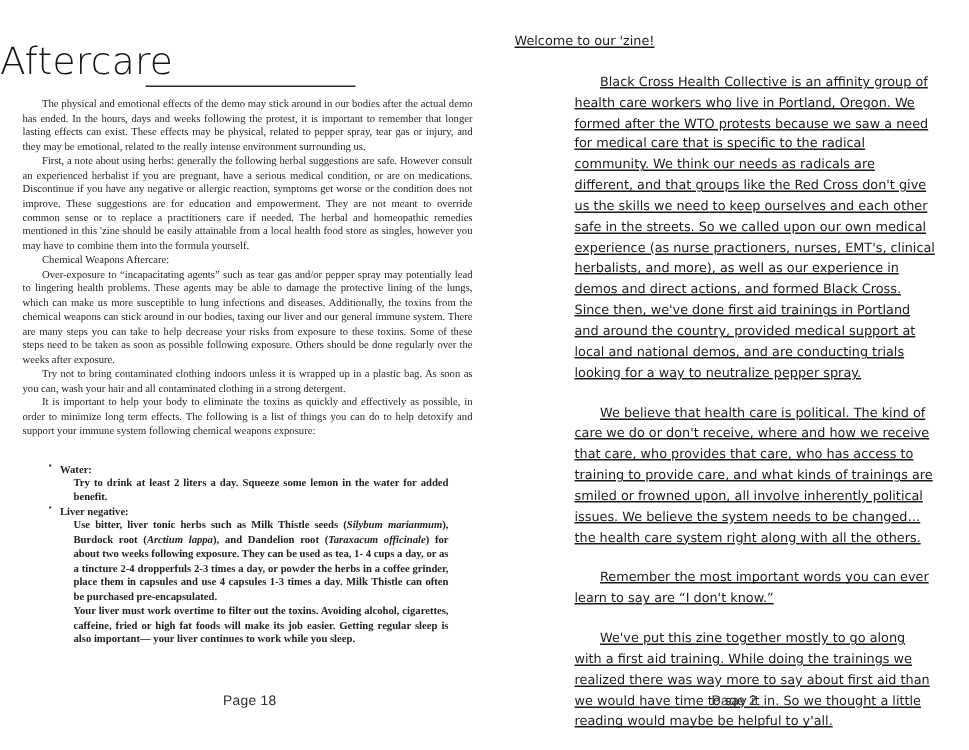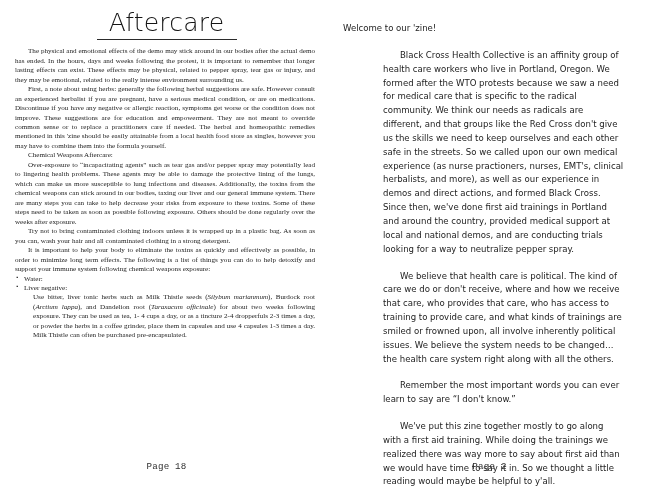--- a/index.html
+++ b/index.html
@@ -26,22 +26,22 @@
   
   .page-left {
     position: relative;
     width: 333px;
     height: 500px;
     box-sizing: border-box;
     padding: 0;
   }
 
   .page-title-wrap {
-    text-align: center;
-    padding-top: 10px;
+    text-align: left;
+    padding-top: 28px;
   }
   .page-title {
     font-family: "DejaVu Sans", sans-serif;
     font-weight: 300;
     font-size: 25px;
     letter-spacing: 0.2px;
     color: #151515;
     line-height: 1.05;
     display: inline-block;
   }
@@ -64,22 +64,23 @@
     margin: 0;
     text-indent: 13px;
   }
   .sub-head {
     text-indent: 0;
     margin-top: 6px;
   }
 
   .bullet-list {
     list-style: none;
-    margin: 0;
+    margin: 16px;
     padding: 0;
+    font-weight: bold;
   }
   .bullet-list > li {
     position: relative;
     padding-left: 9px;
     text-indent: 0;
     text-align: justify;
   }
   .bullet-list > li::before {
     content: "\25AA";
     position: absolute;
@@ -93,21 +94,21 @@
     text-indent: 0;
     text-align: justify;
   }
 
   .page-num {
     position: absolute;
     left: 0;
     right: 0;
     bottom: 28px;
     text-align: center;
-    font-family: Liberation Mono, monospace;
+    font-family: Liberation Sans, sans-serif;
     font-size: 9.2px;
     color: #2f2f2f;
     letter-spacing: 0.2px;
   }
 
   
   .page-right {
     position: relative;
     width: 313px;
     height: 500px;
@@ -117,20 +118,21 @@
     padding: 22px 22px 0 10px;
     font-family: "DejaVu Sans", sans-serif;
     font-size: 8.55px;
     line-height: 1.62;
     color: #1c1c1c;
     text-align: left;
   }
   .right-body p {
     margin: 0;
     text-indent: 0;
+    text-decoration: underline;
   }
   .right-body p.indent {
     text-indent: 17px;
     margin-left: 40px;
   }
   .right-body p.spaced {
     margin-top: 13px;
   }
 
   .sign-off {
@@ -175,26 +177,28 @@
 
       <p class="sub-head">Chemical Weapons Aftercare:</p>
 
       <p>Over-exposure to “incapacitating agents” such as tear gas and/or pepper spray may potentially lead to lingering health problems. These agents may be able to damage the protective lining of the lungs, which can make us more susceptible to lung infections and diseases. Additionally, the toxins from the chemical weapons can stick around in our bodies, taxing our liver and our general immune system. There are many steps you can take to help decrease your risks from exposure to these toxins. Some of these steps need to be taken as soon as possible following exposure. Others should be done regularly over the weeks after exposure.</p>
       <p>Try not to bring contaminated clothing indoors unless it is wrapped up in a plastic bag. As soon as you can, wash your hair and all contaminated clothing in a strong detergent.</p>
       <p>It is important to help your body to eliminate the toxins as quickly and effectively as possible, in order to minimize long term effects. The following is a list of things you can do to help detoxify and support your immune system following chemical weapons exposure:</p>
 
       <ul class="bullet-list">
         <li>
           <span>Water:</span>
+          <div class="bullet-sub">Try to drink at least 2 liters a day. Squeeze some lemon in the water for added benefit.</div>
         </li>
         <li>
           <span>Liver negative:</span>
           <div class="bullet-sub">
             <span>Use bitter, liver tonic herbs such as Milk Thistle seeds (</span><i>Silybum marianmum</i><span>), Burdock root (</span><i>Arctium lappa</i><span>), and Dandelion root (</span><i>Taraxacum officinale</i><span>) for about two weeks following exposure. They can be used as tea, 1- 4 cups a day, or as a tincture 2-4 dropperfuls 2-3 times a day, or powder the herbs in a coffee grinder, place them in capsules and use 4 capsules 1-3 times a day. Milk Thistle can often be purchased pre-encapsulated.</span>
           </div>
+          <div class="bullet-sub">Your liver must work overtime to filter out the toxins. Avoiding alcohol, cigarettes, caffeine, fried or high fat foods will make its job easier. Getting regular sleep is also important— your liver continues to work while you  sleep.</div>
         </li>
       </ul>
 
     </div>
 
     <div class="page-num">Page 18</div>
   </div>
 
   <div class="page-right">
 

